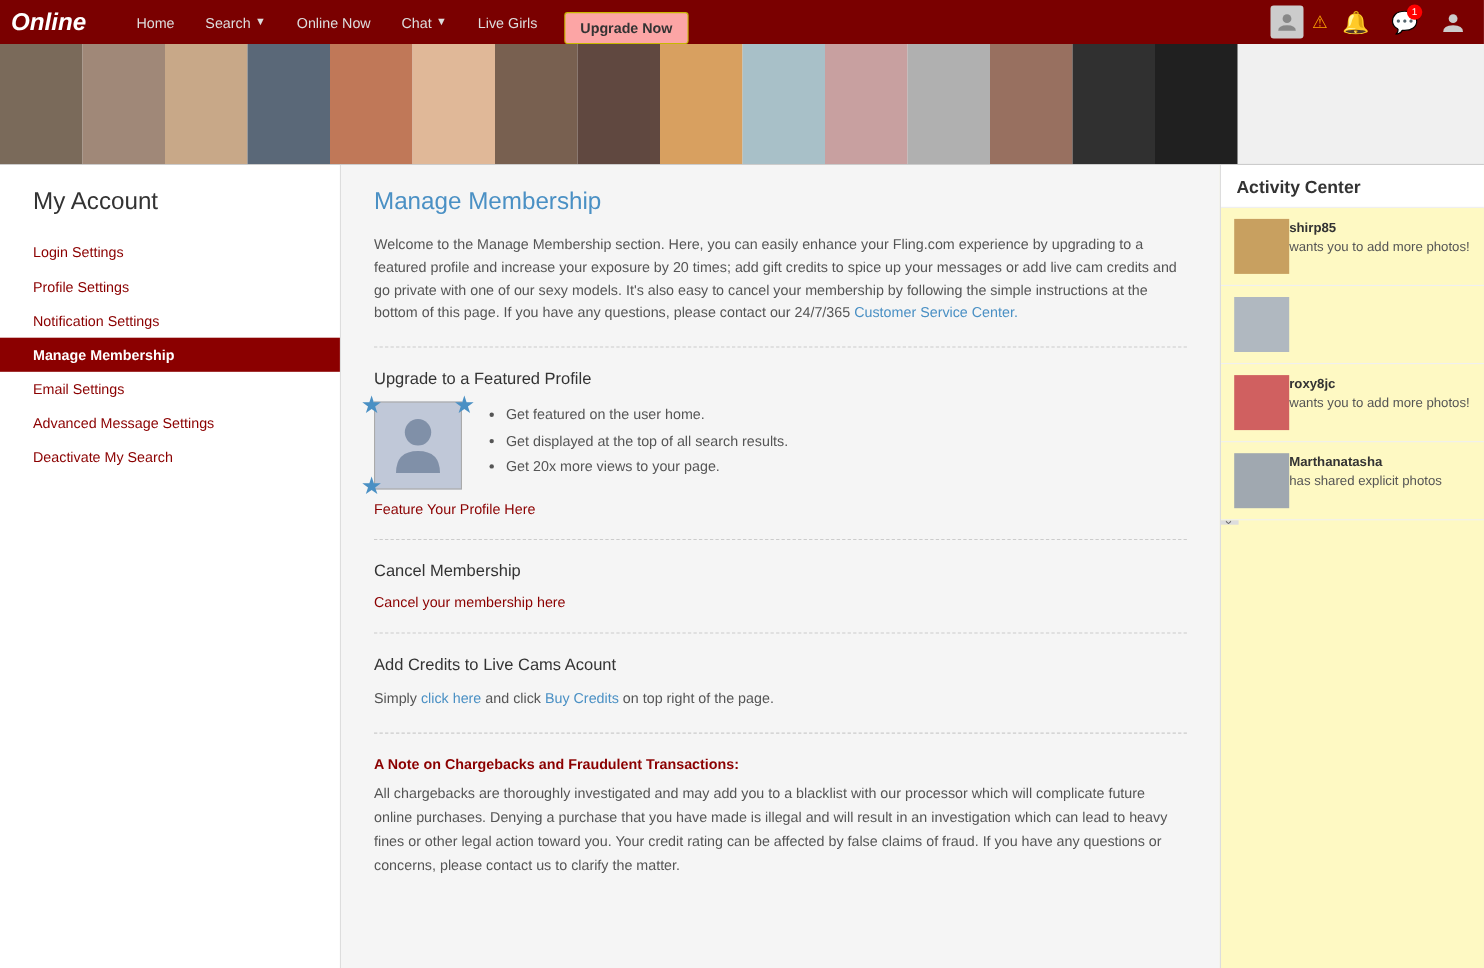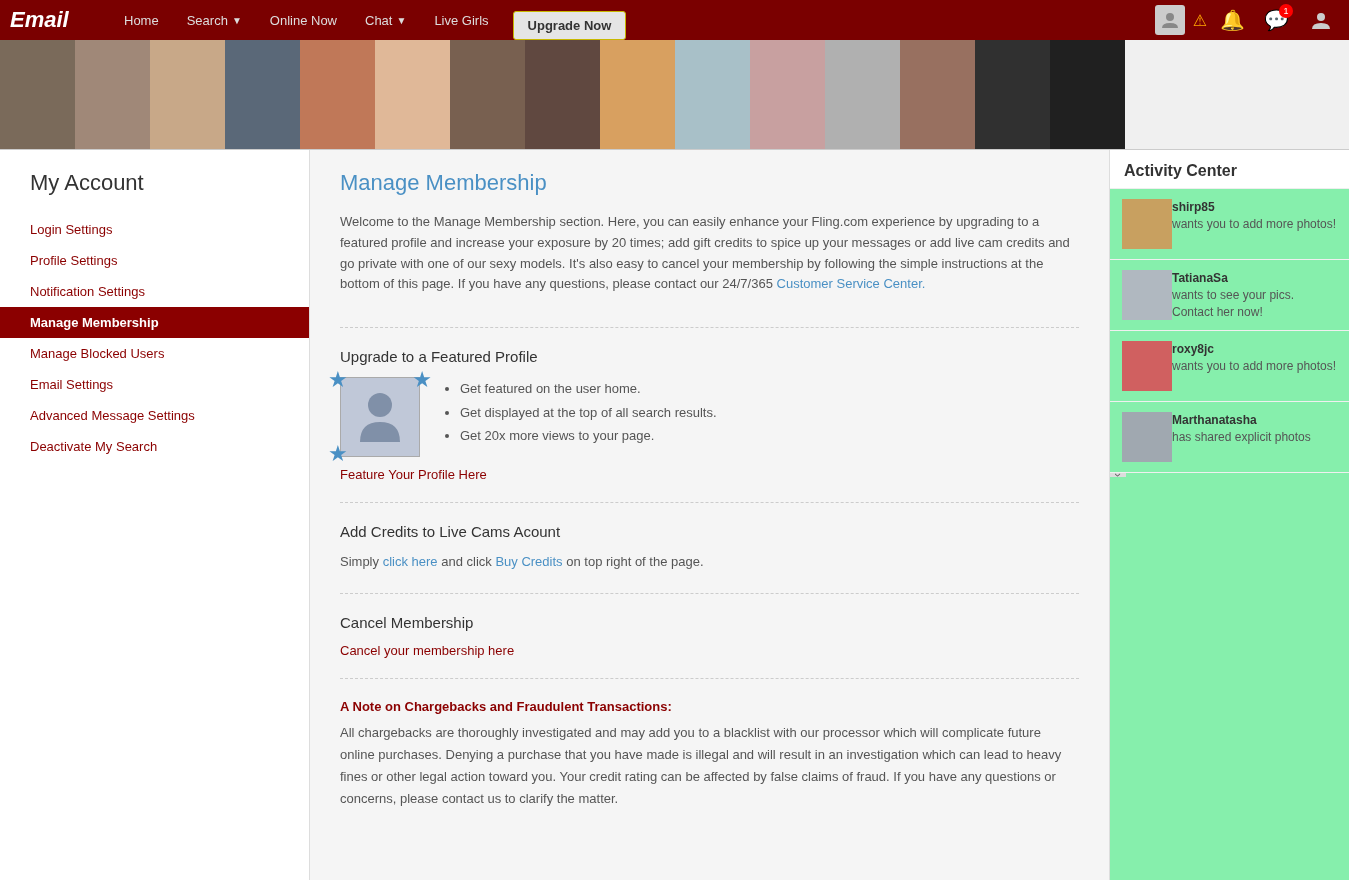--- a/index.html
+++ b/index.html
@@ -29,21 +29,21 @@
       text-decoration: none;
       padding: 0 14px;
       height: 40px;
       display: flex;
       align-items: center;
       font-size: 13px;
       cursor: pointer;
     }
     .nav-link .arrow { margin-left: 4px; font-size: 10px; }
     .upgrade-btn {
-      background: #e5e5e5;
+      background: #fca5a5;
       color: #333;
       border: 1px solid #c8b800;
       padding: 6px 14px;
       font-size: 13px;
       font-weight: bold;
       cursor: pointer;
       border-radius: 3px;
       margin-left: 10px;
     }
     .nav-right {
@@ -163,21 +163,21 @@
     .page-title {
       color: #4a90c4;
       font-size: 22px;
       font-weight: normal;
       margin-bottom: 16px;
     }
     .intro-text {
       color: #555;
       font-size: 13px;
       line-height: 1.6;
-      margin-bottom: 32px;
+      margin-bottom: 20px;
     }
     .intro-text a { color: #4a90c4; text-decoration: none; }
 
     
     .section {
       border-top: 1px dashed #ccc;
       padding: 20px 0;
     }
     .section-title {
       font-size: 15px;
@@ -235,21 +235,21 @@
     }
     .chargeback-text {
       color: #555;
       font-size: 13px;
       line-height: 1.7;
     }
 
     
     #activity-panel {
       width: 240px;
-      background: #86efac;
+      background: #fef9c3;
       border-left: 1px solid #ddd;
       flex-shrink: 0;
     }
     .activity-header {
       background: white;
       padding: 12px 14px 8px;
       font-size: 16px;
       font-weight: bold;
       color: #333;
       border-bottom: 1px solid #eee;
@@ -283,21 +283,21 @@
       font-size: 12px;
       color: #666;
       writing-mode: vertical-rl;
     }
   </style>
 </head>
 <body>
 
 <nav id="navbar">
   <div class="logo">
-    <span>Email</span>
+    <span>Online</span>
   </div>
   <div class="nav-links">
     <a class="nav-link">
         <span>Home</span>
       </a>
     <a class="nav-link">
         <span>Search</span>
         <span class="arrow">▼</span>
       </a>
     <a class="nav-link">
@@ -356,21 +356,20 @@
 
 <div id="main-layout">
 
   <aside id="left-sidebar">
     <h2 class="account-title">My Account</h2>
     <ul class="sidebar-menu">
       <li><a>Login Settings</a></li>
       <li><a>Profile Settings</a></li>
       <li><a>Notification Settings</a></li>
       <li class="active"><span>Manage Membership</span></li>
-      <li><a>Manage Blocked Users</a></li>
       <li><a>Email Settings</a></li>
       <li><a>Advanced Message Settings</a></li>
       <li><a>Deactivate My Search</a></li>
     </ul>
   </aside>
 
   <main id="main-content">
     <h1 class="page-title">Manage Membership</h1>
 
     <p class="intro-text">
@@ -399,58 +398,54 @@
             <li><span>Get 20x more views to your page.</span></li>
           </ul>
         </div>
       </div>
       <div style="margin-top:10px;">
         <a href="#" class="link-red">Feature Your Profile Here</a>
       </div>
     </div>
 
     <div class="section">
+      <div class="section-title">Cancel Membership</div>
+      <a href="#" class="link-red">Cancel your membership here</a>
+    </div>
+
+    <div class="section">
       <div class="section-title">Add Credits to Live Cams Acount</div>
       <p class="section-text">
         <span>Simply</span>
         <a href="#" class="link-blue">click here</a>
         <span>and click</span>
         <a href="#" class="link-blue">Buy Credits</a>
         <span>on top right of the page.</span>
       </p>
     </div>
 
     <div class="section">
-      <div class="section-title">Cancel Membership</div>
-      <a href="#" class="link-red">Cancel your membership here</a>
-    </div>
-
-    <div class="section">
       <div class="chargeback-title">A Note on Chargebacks and Fraudulent Transactions:</div>
       <p class="chargeback-text">All chargebacks are thoroughly investigated and may add you to a blacklist with our processor which will complicate future online purchases. Denying a purchase that you have made is illegal and will result in an investigation which can lead to heavy fines or other legal action toward you. Your credit rating can be affected by false claims of fraud. If you have any questions or concerns, please contact us to clarify the matter.</p>
     </div>
   </main>
 
   <aside id="activity-panel">
     <div class="activity-header">Activity Center</div>
 
     <div class="activity-item">
       <div class="activity-avatar a1"></div>
       <div class="activity-text">
         <strong>shirp85</strong><br>
         <span>wants you to add more photos!</span>
       </div>
     </div>
 
     <div class="activity-item">
       <div class="activity-avatar a2"></div>
-      <div class="activity-text">
-        <strong>TatianaSa</strong><br>
-        <span>wants to see your pics. Contact her now!</span>
-      </div>
     </div>
 
     <div class="activity-item">
       <div class="activity-avatar a3"></div>
       <div class="activity-text">
         <strong>roxy8jc</strong><br>
         <span>wants you to add more photos!</span>
       </div>
     </div>
 

